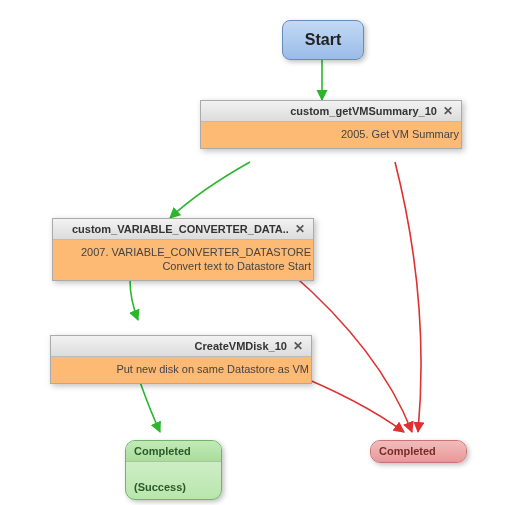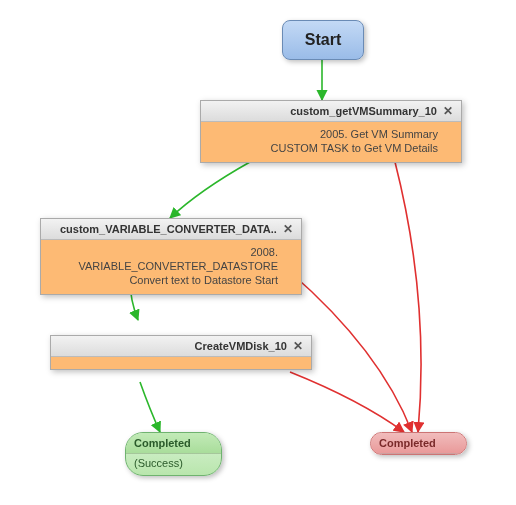--- a/index.html
+++ b/index.html
@@ -66,41 +66,43 @@
   .close-x {
     font-family: Arial, sans-serif;
     font-weight: bold;
     font-size: 12px;
     color: #555;
     cursor: default;
     line-height: 1;
     padding: 0 2px;
   }
   .task-body {
-    padding: 5px 23px 7px 7px;
+    padding: 5px 2px 7px 7px;
     font-size: 11px;
     line-height: 14px;
     color: #444;
   }
   
   .end-node {
     position: absolute;
     width: 95px;
-    border-radius: 18px;
+    border-radius: 10px;
     box-shadow: 2px 2px 5px rgba(0,0,0,0.25);
     font-size: 11px;
     overflow: hidden;
+    margin-top: 8px;
   }
   .end-header {
     padding: 4px 8px;
     font-weight: bold;
     border-bottom: 1px solid rgba(0,0,0,0.15);
   }
   .end-body {
-    padding: 3px 8px 6px 8px;
+    padding: 19px 8px 6px 8px;
+    font-weight: bold;
   }
   .end-success {
     border: 1px solid #6fb36f;
     background: linear-gradient(to bottom, #d8f2d3 0%, #b9e6ad 100%);
     color: #2a5a2a;
   }
   .end-success .end-header {
     background: linear-gradient(to bottom, #c2eab7 0%, #a9dd9b 100%);
     color: #2a5a2a;
   }
@@ -154,41 +156,41 @@
     <span>Start</span>
   </div>
 
   <div class="task-node" style="left:200px; top:100px; width:260px;">
     <div class="task-header">
       <span class="title">custom_getVMSummary_10</span>
       <span class="close-x">✕</span>
     </div>
     <div class="task-body">
       <div>2005. Get VM Summary</div>
-      <div>CUSTOM TASK to Get VM Details</div>
-    </div>
-  </div>
-
-  <div class="task-node" style="left:40px; top:218px; width:260px;">
+    </div>
+  </div>
+
+  <div class="task-node" style="left:52px; top:218px; width:260px;">
     <div class="task-header">
       <span class="title">custom_VARIABLE_CONVERTER_DATA..</span>
       <span class="close-x">✕</span>
     </div>
     <div class="task-body">
-      <div>2008. VARIABLE_CONVERTER_DATASTORE</div>
+      <div>2007. VARIABLE_CONVERTER_DATASTORE</div>
       <div>Convert text to Datastore Start</div>
     </div>
   </div>
 
   <div class="task-node" style="left:50px; top:335px; width:260px;">
     <div class="task-header">
       <span class="title">CreateVMDisk_10</span>
       <span class="close-x">✕</span>
     </div>
     <div class="task-body">
+      <div>Put new disk on same Datastore as VM</div>
     </div>
   </div>
 
   <div class="end-node end-success" style="left:125px; top:432px;">
     <div class="end-header">Completed</div>
     <div class="end-body">(Success)</div>
   </div>
 
   <div class="end-node end-failed" style="left:370px; top:432px;">
     <div class="end-header">Completed</div>

